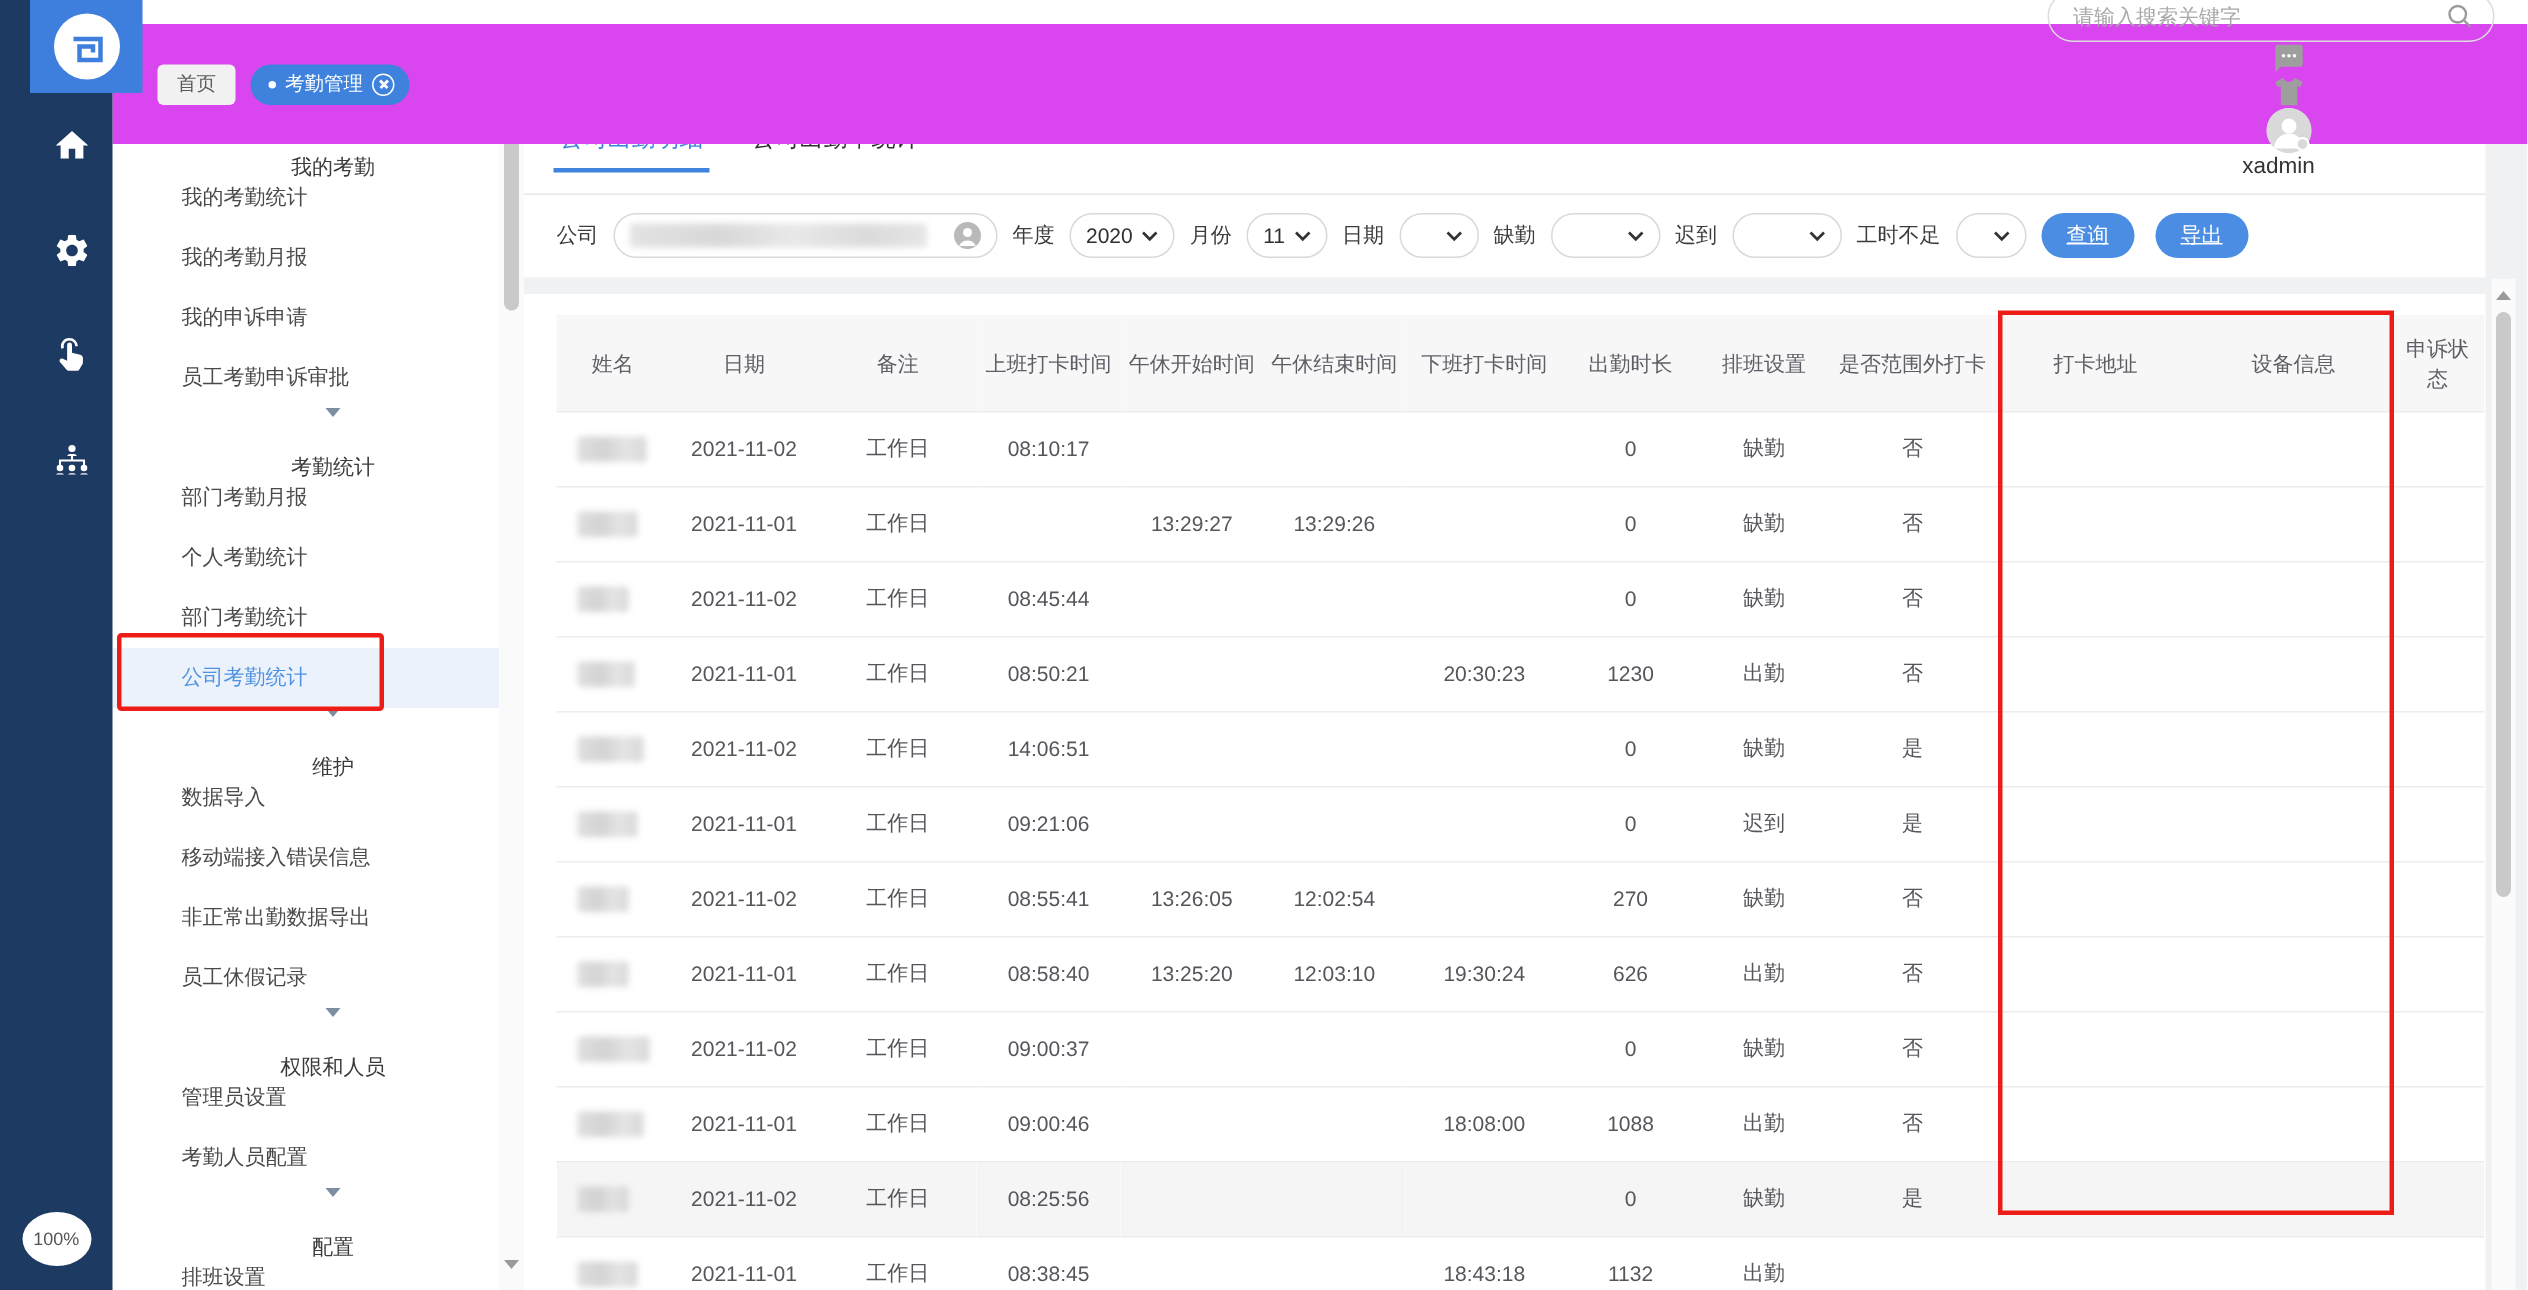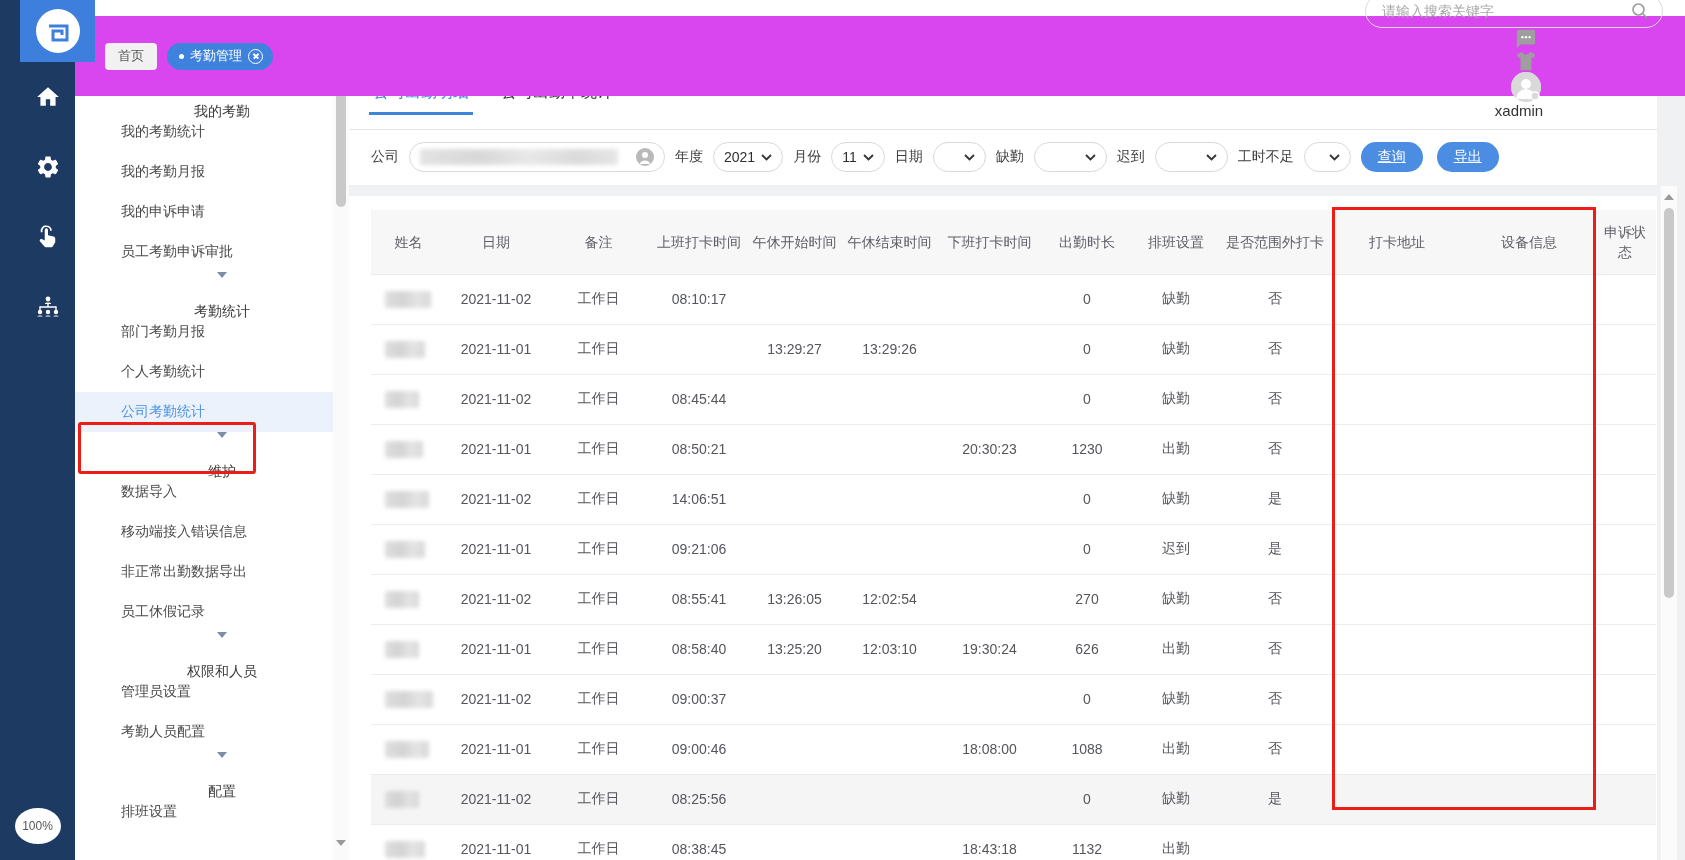--- a/index.html
+++ b/index.html
@@ -195,20 +195,23 @@
       <div class="menu-group">
         <span class="tri"></span>
         <span>考勤统计</span>
       </div>
       <div class="menu-item">
         <span>部门考勤月报</span>
       </div>
       <div class="menu-item">
         <span>个人考勤统计</span>
       </div>
+      <div class="menu-item">
+        <span>部门考勤统计</span>
+      </div>
       <div class="menu-item active">
         <span>公司考勤统计</span>
       </div>
       <div class="menu-group">
         <span class="tri"></span>
         <span>维护</span>
       </div>
       <div class="menu-item">
         <span>数据导入</span>
       </div>
@@ -260,21 +263,21 @@
         <span>
           <svg width="18" height="18" viewBox="0 0 18 18">
               <circle cx="9" cy="9" r="9" fill="#b9b9b9"></circle>
               <circle cx="9" cy="7" r="3" fill="#fff"></circle>
               <path d="M3.5 16a6 6 0 0 1 11 0z" fill="#fff"></path>
             </svg>
         </span>
       </div>
       <span class="f-label">年度</span>
       <div class="pill">
-        <span class="val">2021</span>
+        <span class="val">2020</span>
         <svg width="11" height="7" viewBox="0 0 11 7" fill="none" stroke="#333" stroke-width="1.8">
             <path d="M1 1l4.5 4.5L10 1"></path>
           </svg>
       </div>
       <span class="f-label">月份</span>
       <div class="pill">
         <span class="val">11</span>
         <svg width="11" height="7" viewBox="0 0 11 7" fill="none" stroke="#333" stroke-width="1.8">
             <path d="M1 1l4.5 4.5L10 1"></path>
           </svg>

